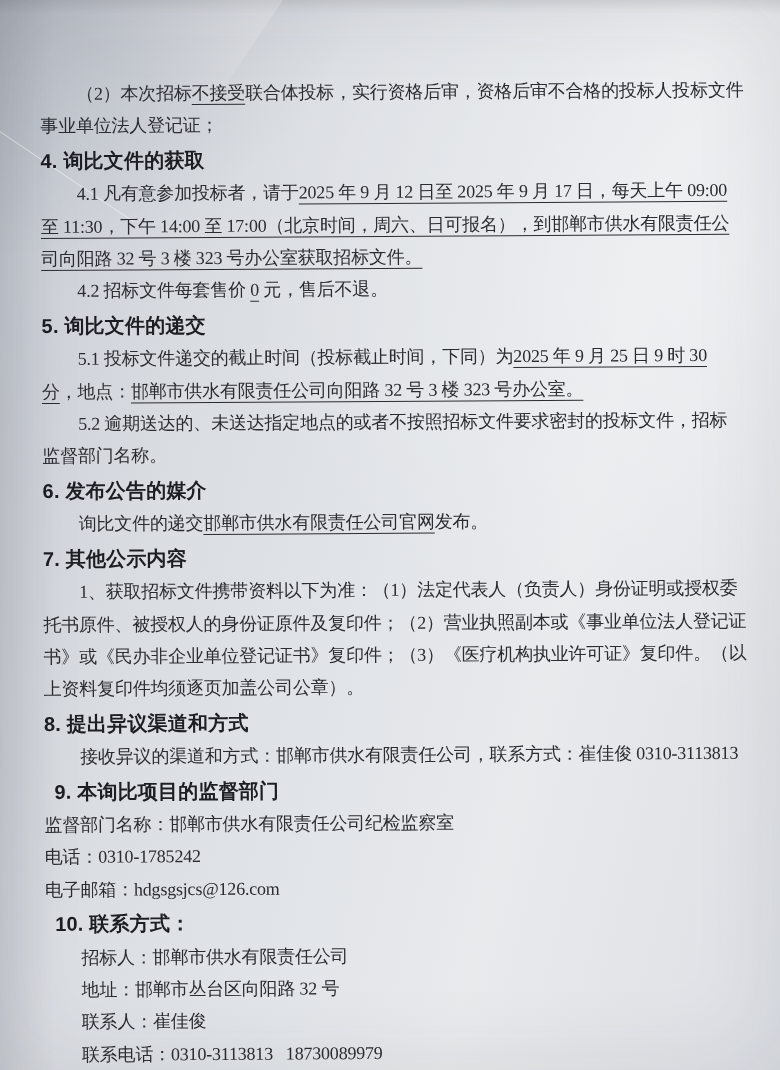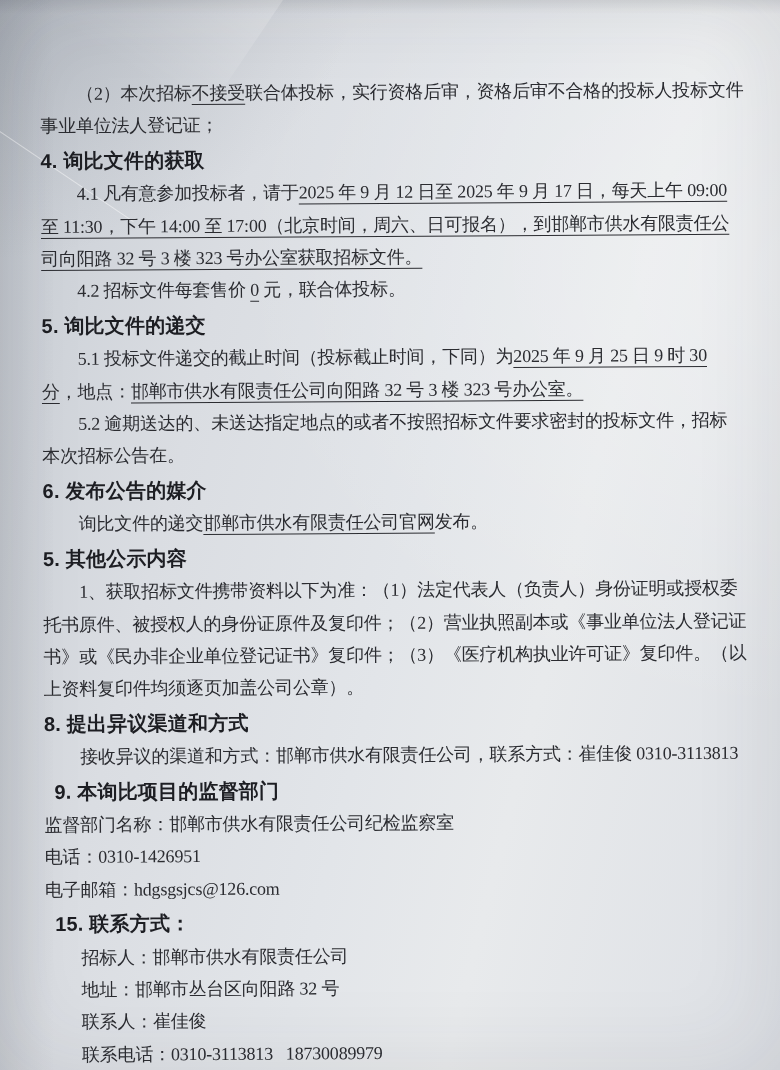--- a/index.html
+++ b/index.html
@@ -75,39 +75,39 @@
 
 <div class="paper">
   <div class="fold"></div>
   <div class="content">
       <div class="line body indent"><span>（2）本次招标</span><span class="u">不接受</span><span>联合体投标，实行资格后审，资格后审不合格的投标人投标文件</span></div>
       <div class="line body"><span>事业单位法人登记证；</span></div>
       <div class="line heading"><span>4. 询比文件的获取</span></div>
       <div class="line body indent"><span>4.1 凡有意参加投标者，请于</span><span class="u">2025 年 9 月 12 日至 2025 年 9 月 17 日，每天上午 09:00</span></div>
       <div class="line body"><span class="u">至 11:30，下午 14:00 至 17:00（北京时间，周六、日可报名），到邯郸市供水有限责任公</span></div>
       <div class="line body"><span class="u">司向阳路 32 号 3 楼 323 号办公室获取招标文件。</span></div>
-      <div class="line body indent"><span>4.2 招标文件每套售价 </span><span class="u">0</span><span> 元，联合体投标。</span></div>
+      <div class="line body indent"><span>4.2 招标文件每套售价 </span><span class="u">0</span><span> 元，售后不退。</span></div>
       <div class="line heading"><span>5. 询比文件的递交</span></div>
       <div class="line body indent"><span>5.1 投标文件递交的截止时间（投标截止时间，下同）为</span><span class="u">2025 年 9 月 25 日 9 时 30</span></div>
       <div class="line body"><span class="u">分</span><span>，地点：</span><span class="u">邯郸市供水有限责任公司向阳路 32 号 3 楼 323 号办公室。</span></div>
       <div class="line body indent"><span>5.2 逾期送达的、未送达指定地点的或者不按照招标文件要求密封的投标文件，招标</span></div>
-      <div class="line body"><span>本次招标公告在。</span></div>
+      <div class="line body"><span>监督部门名称。</span></div>
       <div class="line heading"><span>6. 发布公告的媒介</span></div>
       <div class="line body indent"><span>询比文件的递交</span><span class="u">邯郸市供水有限责任公司官网</span><span>发布。</span></div>
-      <div class="line heading"><span>5. 其他公示内容</span></div>
+      <div class="line heading"><span>7. 其他公示内容</span></div>
       <div class="line body indent"><span>1、获取招标文件携带资料以下为准：（1）法定代表人（负责人）身份证明或授权委</span></div>
       <div class="line body"><span>托书原件、被授权人的身份证原件及复印件；（2）营业执照副本或《事业单位法人登记证</span></div>
       <div class="line body"><span>书》或《民办非企业单位登记证书》复印件；（3）《医疗机构执业许可证》复印件。（以</span></div>
       <div class="line body"><span>上资料复印件均须逐页加盖公司公章）。</span></div>
       <div class="line heading"><span>8. 提出异议渠道和方式</span></div>
       <div class="line body indent"><span>接收异议的渠道和方式：邯郸市供水有限责任公司，联系方式：崔佳俊 0310-3113813</span></div>
       <div class="line heading shift-sm"><span>9. 本询比项目的监督部门</span></div>
       <div class="line body"><span>监督部门名称：邯郸市供水有限责任公司纪检监察室</span></div>
-      <div class="line body"><span>电话：0310-1426951</span></div>
+      <div class="line body"><span>电话：0310-1785242</span></div>
       <div class="line body"><span>电子邮箱：hdgsgsjcs@126.com</span></div>
-      <div class="line heading shift-sm"><span>15. 联系方式：</span></div>
+      <div class="line heading shift-sm"><span>10. 联系方式：</span></div>
       <div class="line body indent"><span>招标人：邯郸市供水有限责任公司</span></div>
       <div class="line body indent"><span>地址：邯郸市丛台区向阳路 32 号</span></div>
       <div class="line body indent"><span>联系人：崔佳俊</span></div>
       <div class="line body indent"><span>联系电话：0310-3113813   18730089979</span></div>
     </div>
   <div class="vignette"></div>
 </div>
 
 </body></html>

